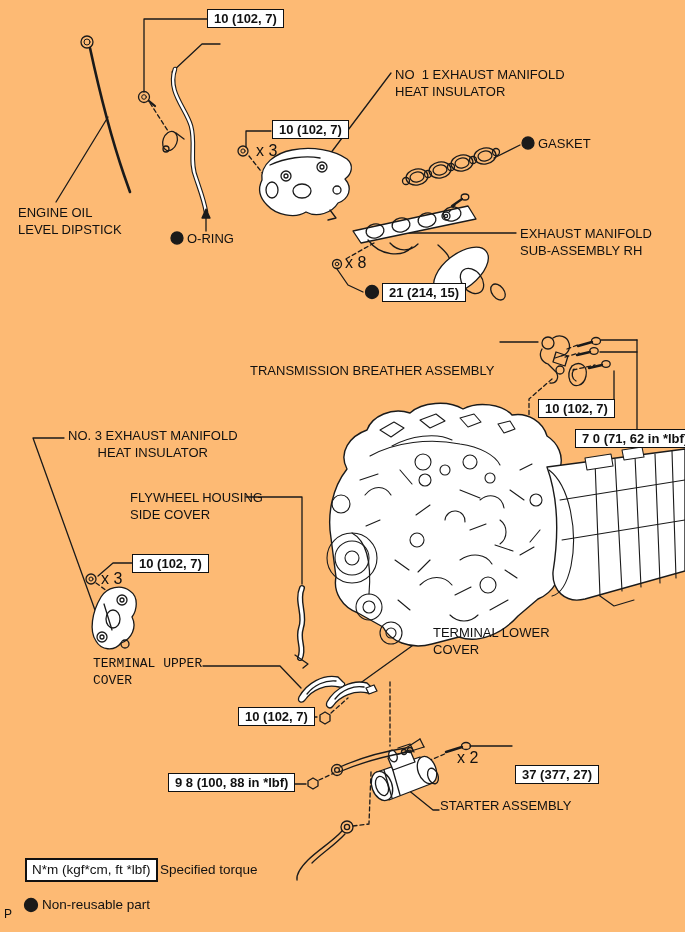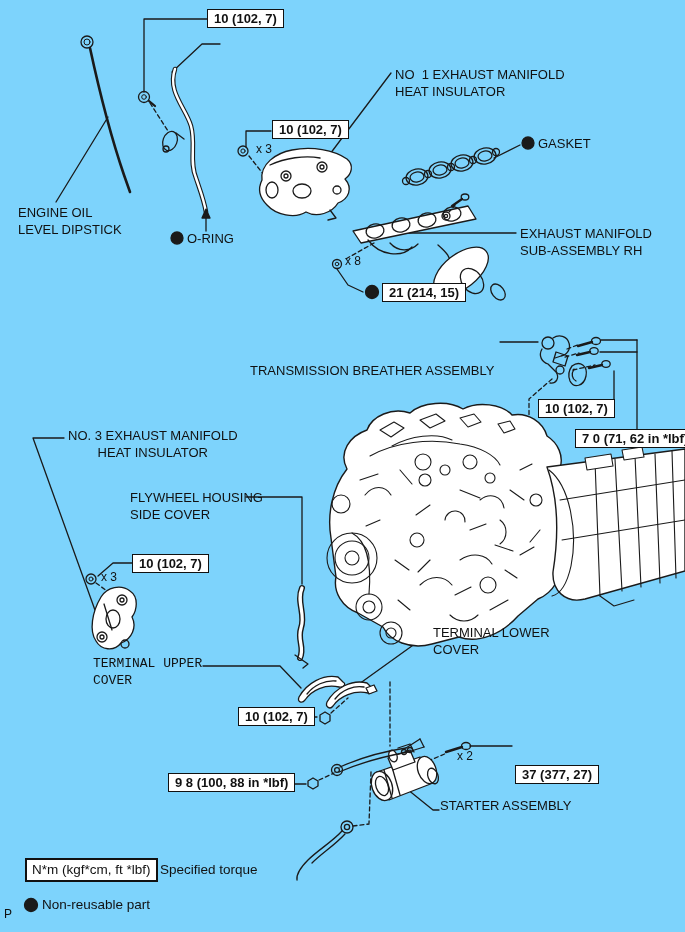--- a/index.html
+++ b/index.html
@@ -1,22 +1,22 @@
 <!DOCTYPE html>
 <html><head>
 <meta charset="utf-8">
 <style>
   html,body{margin:0;padding:0;background:#fff;}
-  .canvas{position:relative;width:685px;height:932px;background:#7dd3fc;overflow:hidden;
+  .canvas{position:relative;width:685px;height:932px;background:#fdba74;overflow:hidden;
           font-family:"Liberation Sans",sans-serif;color:#111;}
   svg{position:absolute;left:0;top:0;}
   .lbl{position:absolute;font-size:13px;line-height:17px;white-space:pre-wrap;color:#111;}
   .tq{position:absolute;border:1.7px solid #111;background:#fff;font-weight:bold;
       font-size:13px;line-height:17px;padding:0 6px;white-space:nowrap;color:#111;}
-  .mult{position:absolute;font-size:12px;color:#111;white-space:nowrap;}
+  .mult{position:absolute;font-size:16px;color:#111;white-space:nowrap;}
   .legendbox{position:absolute;border:2px solid #111;background:#fff;font-size:13.5px;
       line-height:20px;padding:0 5px;white-space:nowrap;color:#111;}
   .plain{position:absolute;color:#111;}
   .figcode{position:absolute;font-size:8px;color:#222;letter-spacing:.3px;margin-top:44px;}
 </style>
 </head>
 <body>
 
 <div class="canvas">
 

